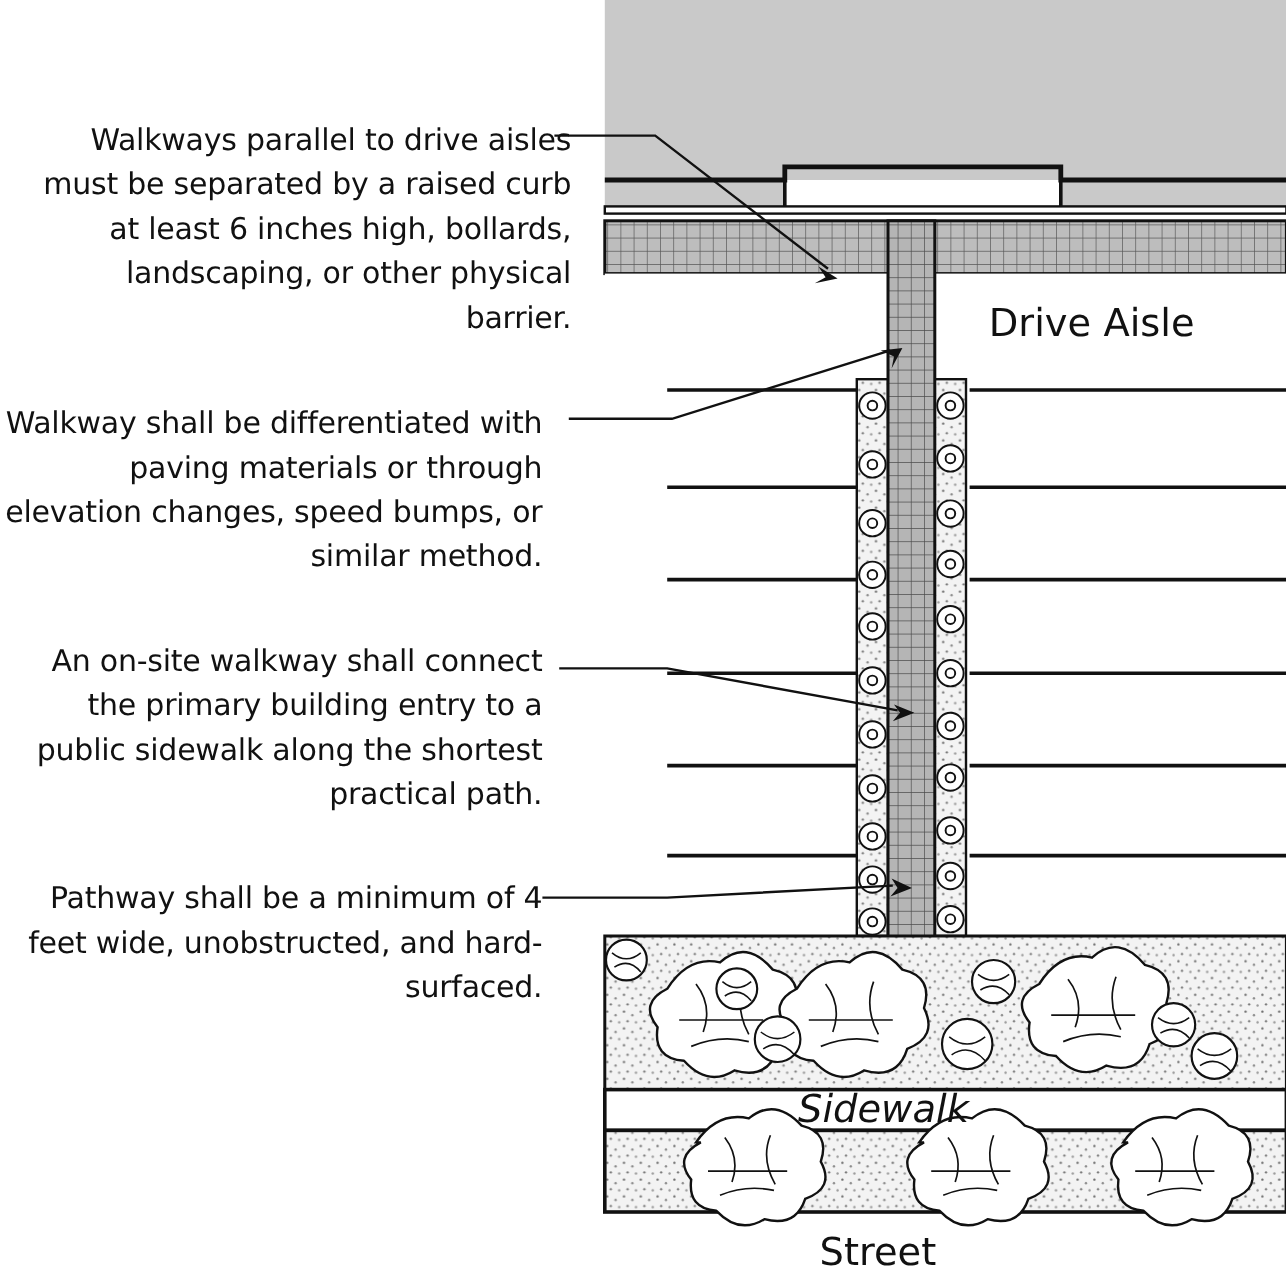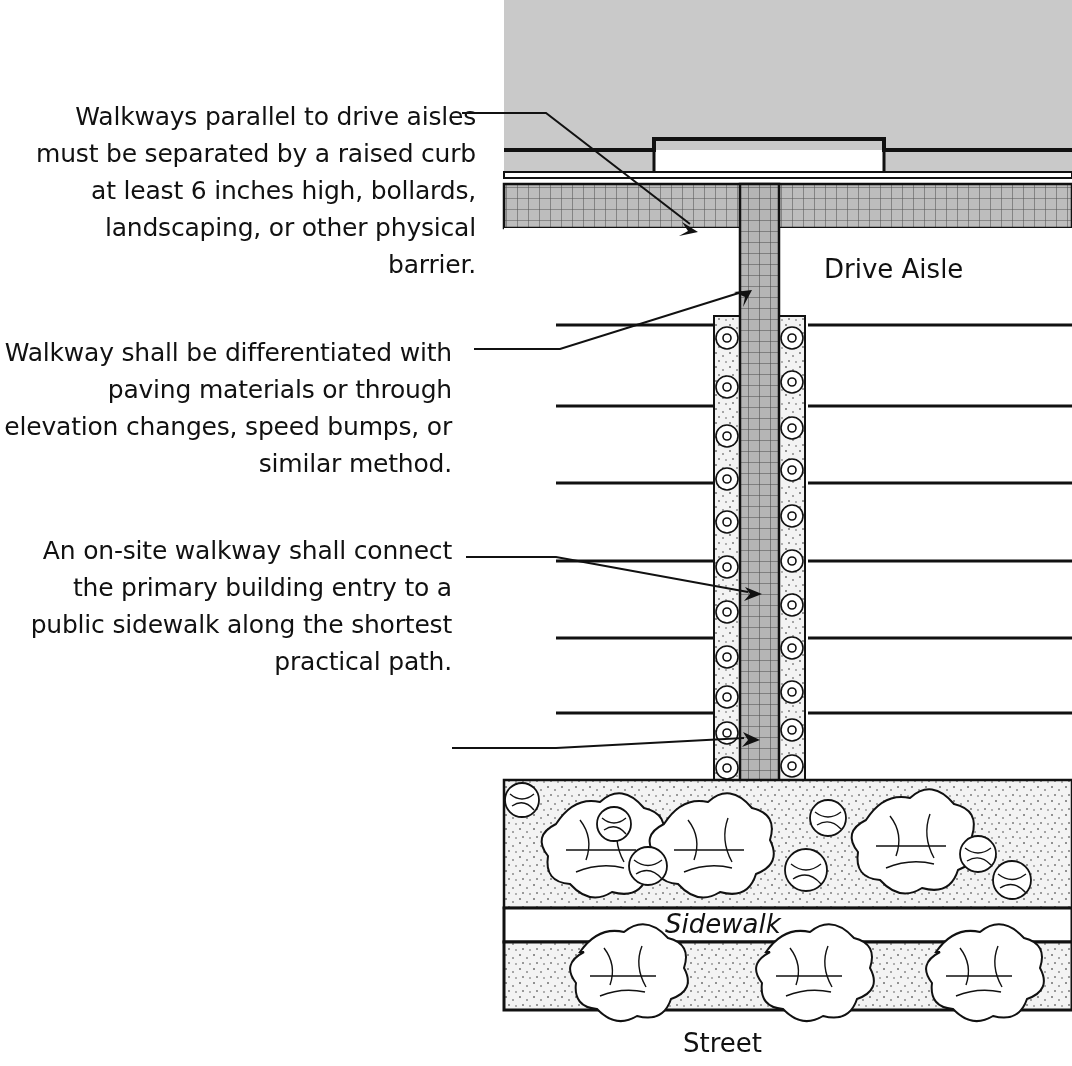--- a/index.html
+++ b/index.html
@@ -28,21 +28,21 @@
   }
   #ann-0 { left: 0px;  top: 98px;  width: 452px; padding-left: 24px; }
   #ann-1 { left: 0px;  top: 334px; width: 452px; }
   #ann-2 { left: 0px;  top: 532px; width: 452px; }
   #ann-3 { left: 0px;  top: 730px; width: 452px; }
 
   .map-label {
     position: absolute;
     color: #111111;
     font-family: "DejaVu Sans", sans-serif;
-    font-size: 26px;
+    font-size: 32px;
     line-height: 30px;
     white-space: nowrap;
   }
   #label-drive-aisle { left: 824px; top: 254px; }
   #label-sidewalk    { left: 665px; top: 909px; font-style: italic; }
   #label-street      { left: 683px; top: 1028px; }
 
   #diagram {
     position: absolute;
     left: 0;
@@ -248,18 +248,19 @@
       <path d="M698 232 l-16 -10 l6 9 l-9 5 Z"></path>
       <path d="M752 290 l-18 2 l11 5 l-2 10 Z"></path>
       <path d="M762 594 l-17 -7 l5 7 l-6 7 Z"></path>
       <path d="M760 740 l-17 -8 l5 8 l-6 7 Z"></path>
     </g>
   </svg>
 
   <div class="annotation" id="ann-0">Walkways parallel to drive aisles must be separated by a raised curb at least 6 inches high, bollards, landscaping, or other physical barrier.</div>
   <div class="annotation" id="ann-1">Walkway shall be differentiated with paving materials or through elevation changes, speed bumps, or similar method.</div>
   <div class="annotation" id="ann-2">An on-site walkway shall connect the primary building entry to a public sidewalk along the shortest practical path.</div>
+  <div class="annotation" id="ann-3">Pathway shall be a minimum of 4 feet wide, unobstructed, and hard-surfaced.</div>
 
   <div class="map-label" id="label-drive-aisle">Drive Aisle</div>
   <div class="map-label" id="label-sidewalk">Sidewalk</div>
   <div class="map-label" id="label-street">Street</div>
 
 </div>
 
 </body></html>

